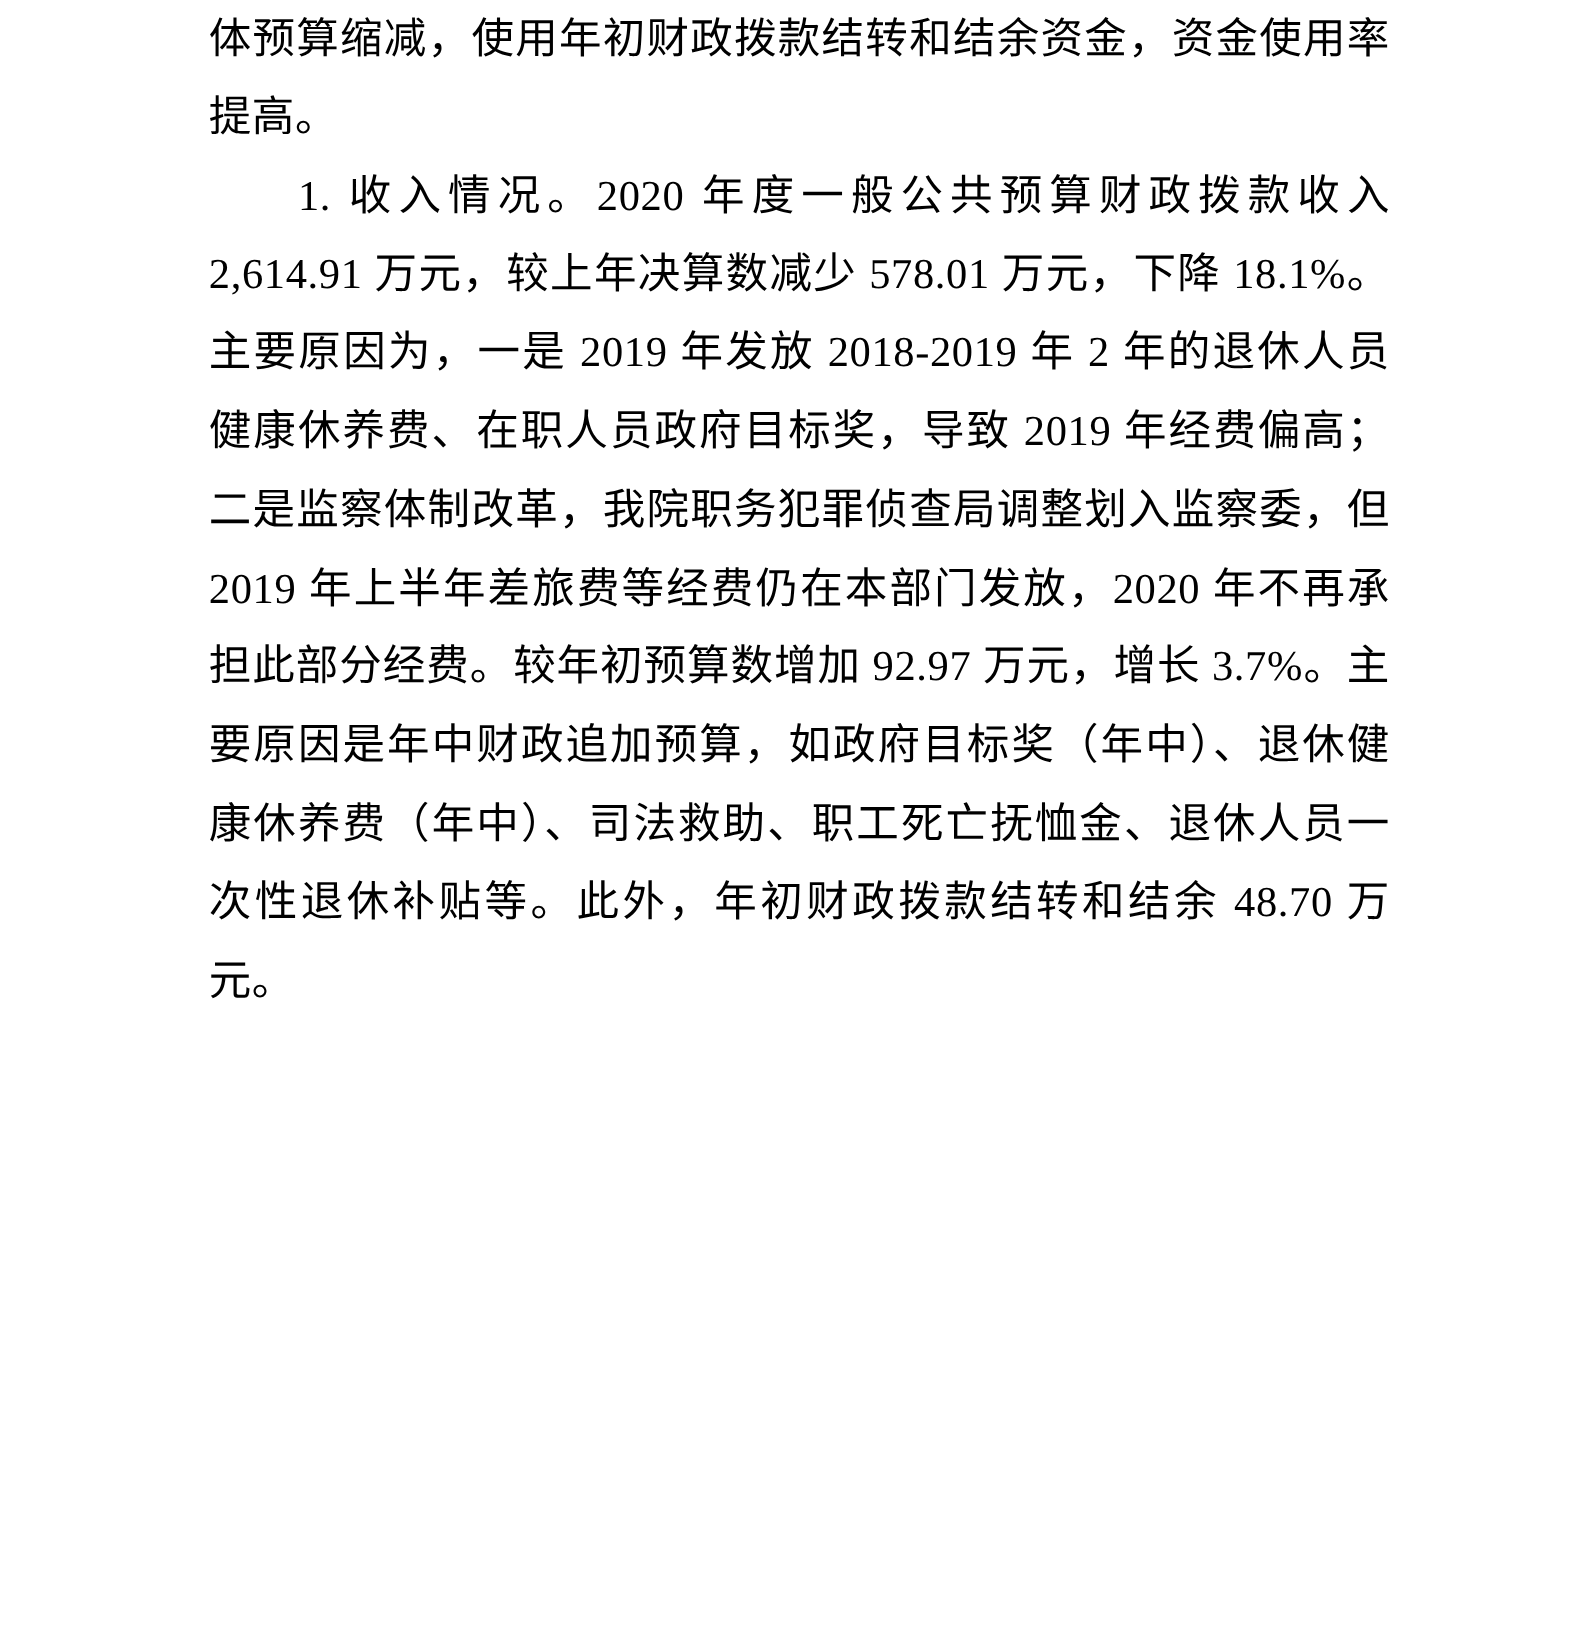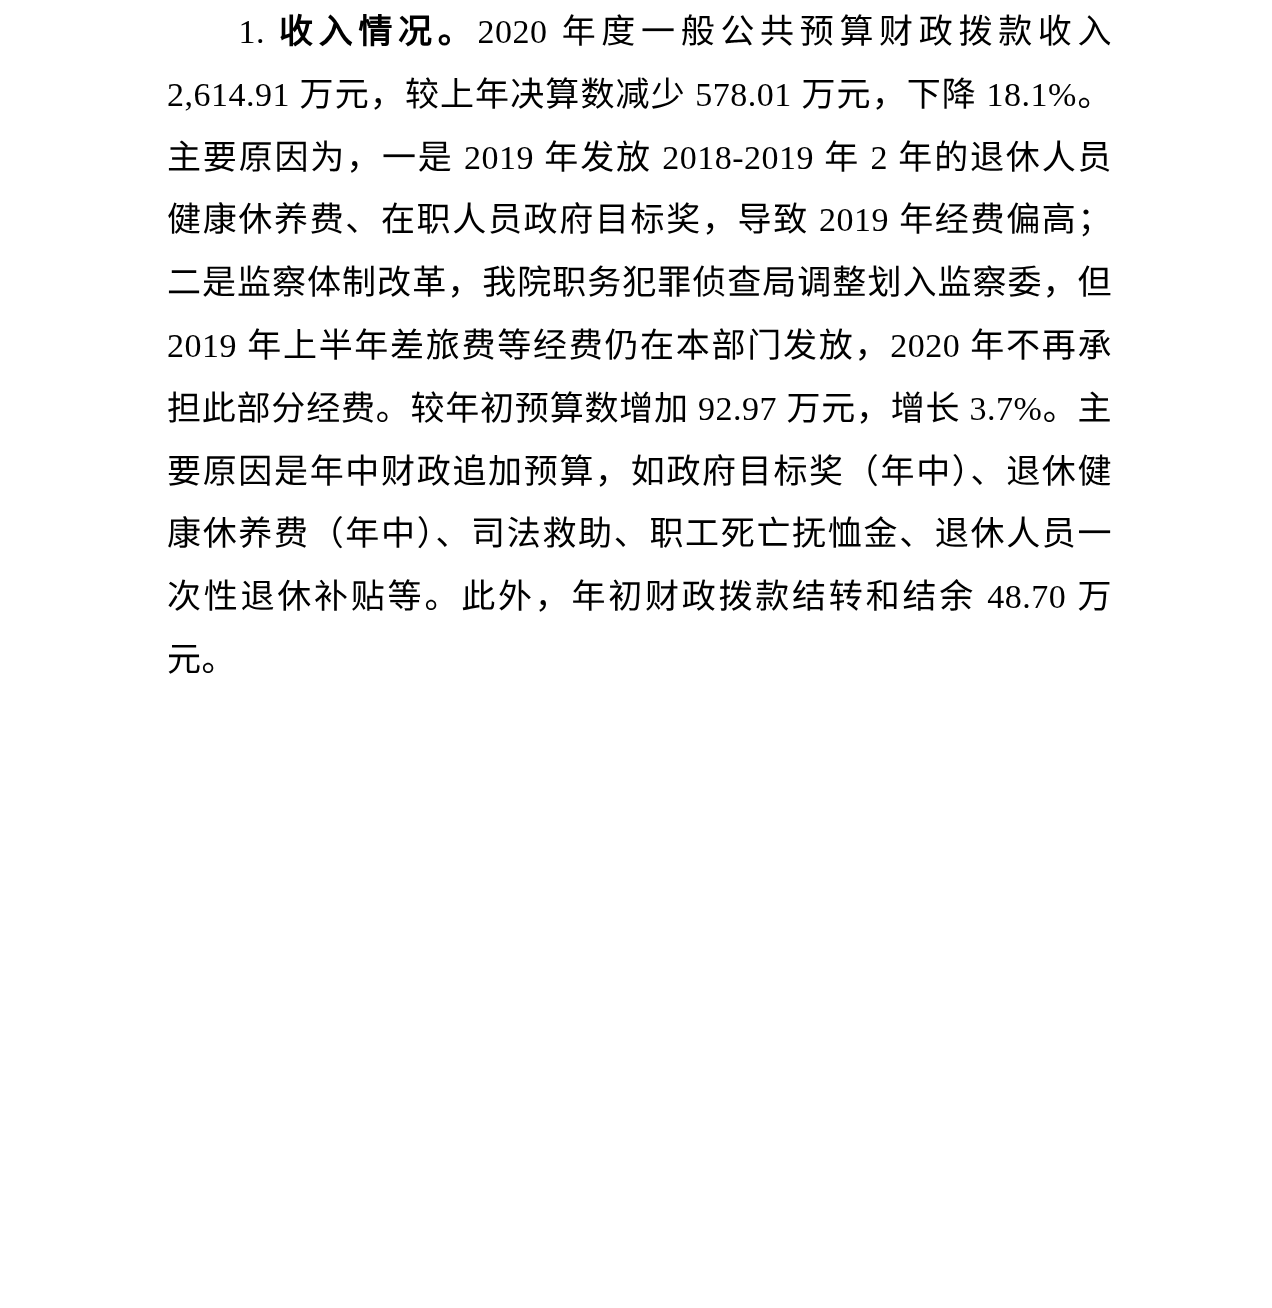--- a/index.html
+++ b/index.html
@@ -27,21 +27,22 @@
   }
   .para {
     margin: 0;
     padding: 0;
   }
   .para.indent {
     text-indent: 2.1em;
   }
   .run { }
   .run.bold {
-    font-weight: 700;
+    font-weight: 400;
   }
 </style>
 </head>
 <body style="background: rgb(255, 255, 255);">
 
 <div class="page" id="doc-page" style="color: rgb(0, 0, 0);">
+    <p class="para"><span class="run">体预算缩减，使用年初财政拨款结转和结余资金，资金使用率提高。</span></p>
     <p class="para indent"><span class="run">1. </span><span class="run bold">收入情况。</span><span class="run">2020 年度一般公共预算财政拨款收入 2,614.91 万元，较上年决算数减少 578.01 万元，下降 18.1%。主要原因为，一是 2019 年发放 2018-2019 年 2 年的退休人员健康休养费、在职人员政府目标奖，导致 2019 年经费偏高；二是监察体制改革，我院职务犯罪侦查局调整划入监察委，但 2019 年上半年差旅费等经费仍在本部门发放，2020 年不再承担此部分经费。较年初预算数增加 92.97 万元，增长 3.7%。主要原因是年中财政追加预算，如政府目标奖（年中）、退休健康休养费（年中）、司法救助、职工死亡抚恤金、退休人员一次性退休补贴等。此外，年初财政拨款结转和结余 48.70 万元。</span></p>
   </div>
 
 </body></html>

